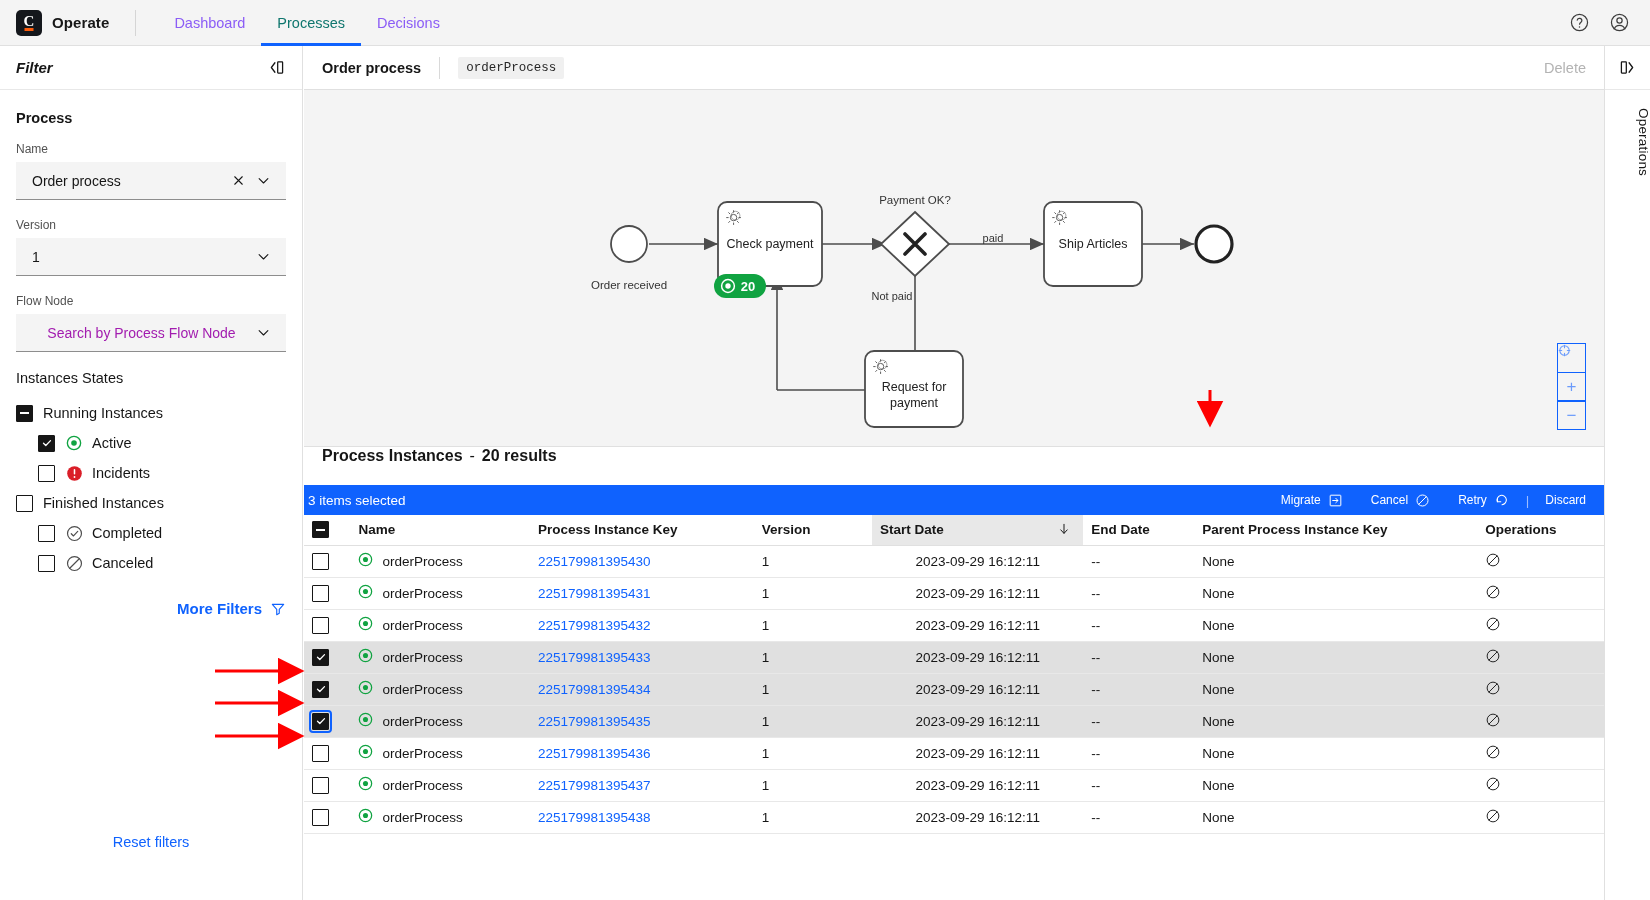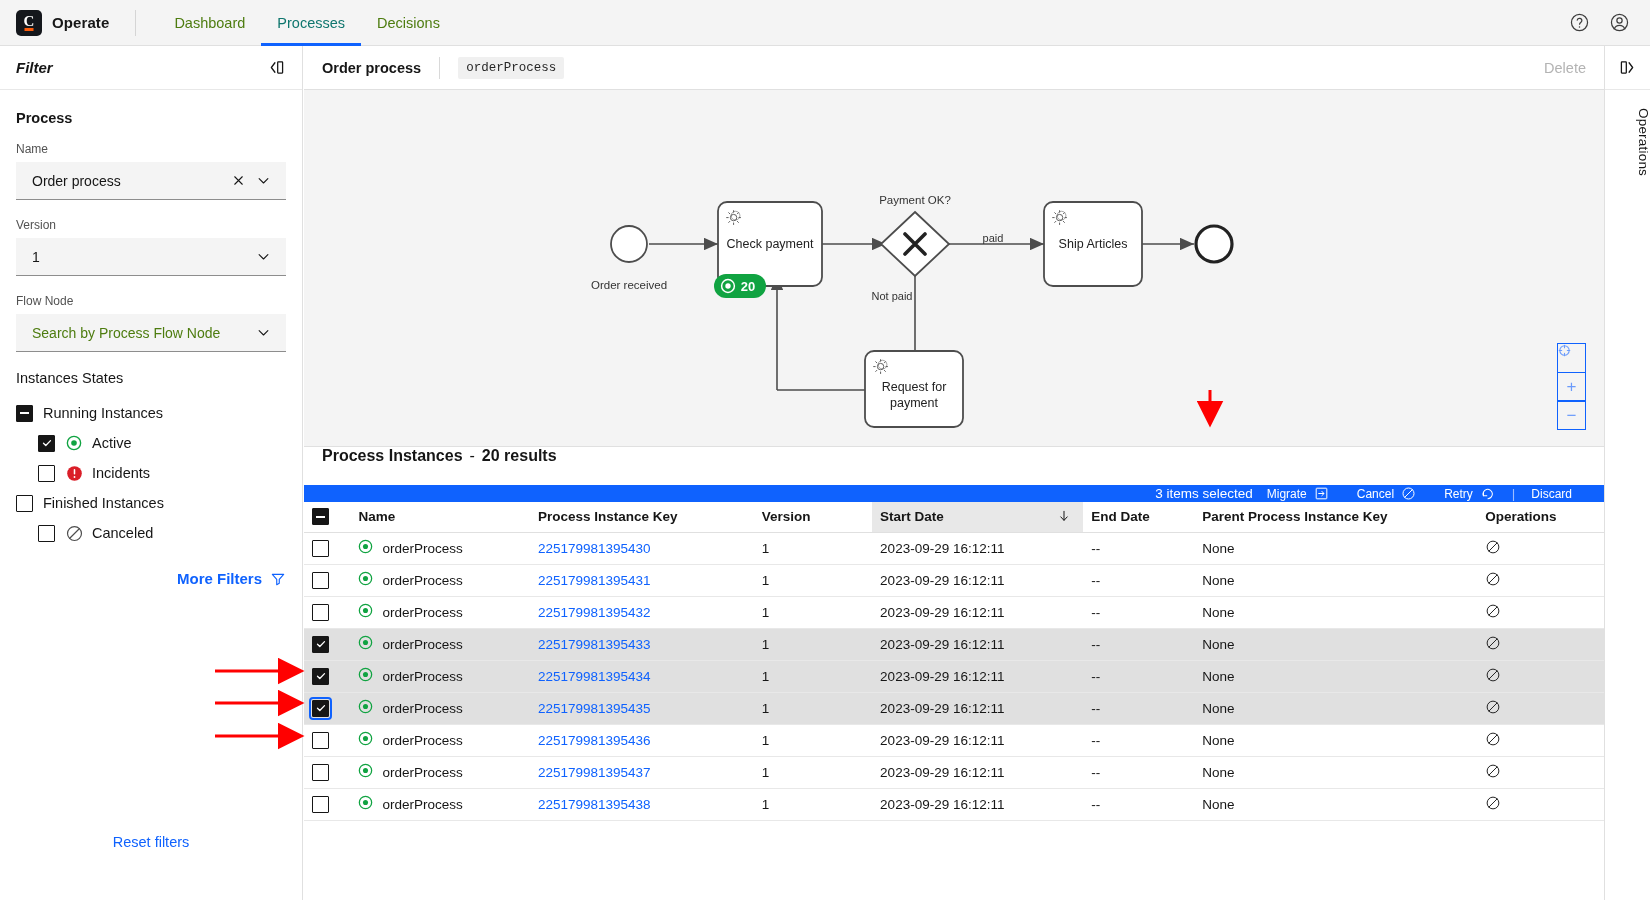--- a/index.html
+++ b/index.html
@@ -29,21 +29,21 @@
   }
   .logo .bar {
     position: absolute; bottom: 5px; left: 50%; transform: translateX(-50%);
     width: 9px; height: 3px; background: #fc5d0d;
   }
   .brand-name { font-size: 15px; font-weight: bold; letter-spacing: .1px; }
   .vdiv { width: 1px; height: 26px; background: #d5d5d5; margin: 0 22px 0 26px; }
   .nav { display: flex; align-items: center; height: 46px; }
   .nav-item {
     position: relative; height: 46px; display: flex; align-items: center;
-    padding: 0 16px; font-size: 14.5px; color: #4d7c0f; cursor: pointer;
+    padding: 0 16px; font-size: 14.5px; color: #8b5cf6; cursor: pointer;
   }
   .nav-item.active { color: #0f766e; }
   .nav-item.active::after {
     content: ""; position: absolute; left: 0; right: 0; bottom: 0;
     height: 3px; background: #0f62fe;
   }
   .topbar-right {
     margin-left: auto; display: flex; align-items: center; gap: 6px; padding-right: 14px;
   }
   .icon-btn {
@@ -64,21 +64,21 @@
   .collapse-btn { cursor: pointer; display: flex; align-items: center; color: #161616; }
   .filter-body { padding: 16px 16px 0 16px; }
   .sec-title { font-size: 14.5px; font-weight: bold; margin-top: 4px; margin-bottom: 16px; }
   .fld-label { font-size: 12px; color: #525252; margin-bottom: 6px; }
   .fld {
     height: 38px; background: #f4f4f4; border-bottom: 1px solid #8d8d8d;
     display: flex; align-items: center; padding: 0 10px 0 16px;
     font-size: 14px; margin-bottom: 18px; cursor: pointer;
   }
   .fld .val { flex: 1; }
-  .fld .val.ph { color: #4d7c0f; }
+  .fld .val.ph { color: #a21caf; text-align: center; }
   .fld .act { color: #161616; padding: 0 5px; display: flex; align-items: center; cursor: pointer; }
 
   .states-title { font-size: 14.5px; font-weight: normal; margin: 8px 0 12px 0; }
   .cbrow { display: flex; align-items: center; height: 30px; font-size: 14.5px; }
   .cbrow.indent { padding-left: 22px; }
   .cb {
     width: 17px; height: 17px; border: 1px solid #161616; background: #fff;
     flex: 0 0 auto; margin-right: 10px; border-radius: 1px; cursor: pointer;
     display: flex; align-items: center; justify-content: center;
   }
@@ -130,22 +130,22 @@
   .zbtn.grp2 { margin-bottom: 0; }
 
   
   .inst-head {
     height: 38px; display: flex; align-items: flex-start; padding: 0 18px; font-size: 16px;
   }
   .inst-head b { font-weight: bold; }
   .inst-head .dash { margin: 0 7px; color: #161616; }
 
   .selbar {
-    height: 17px; background: #0f62fe; color: #fff; display: flex; align-items: center;
-    padding: 0 18px; font-size: 13.5px; text-align: right;
+    height: 30px; background: #0f62fe; color: #fff; display: flex; align-items: center;
+    padding: 0 4px; font-size: 13.5px;
   }
   .selbar .count { flex: 1; }
   .selbar .acts { display: flex; align-items: center; }
   .selbar .act {
     display: flex; align-items: center; gap: 7px; padding: 0 14px; cursor: pointer; font-size: 12px;
   }
   .selbar .pipe { color: #9dbcff; padding: 0 2px; }
 
   table.grid { width: 100%; border-collapse: collapse; table-layout: fixed; }
   table.grid th {
@@ -157,21 +157,21 @@
     font-size: 13.5px; height: 32px; padding: 0 8px; border-bottom: 1px solid #e8e8e8;
     color: #161616; white-space: nowrap; overflow: hidden;
   }
   tr.selected td { background: #e0e0e0; }
   td.c-key a { color: #0f62fe; text-decoration: none; cursor: pointer; }
   .cell-flex { display: flex; align-items: center; gap: 9px; }
   th.c-cb, td.c-cb { width: 44px; padding-left: 18px; }
   th.c-name, td.c-name { width: 170px; }
   th.c-key, td.c-key { width: 212px; }
   th.c-ver, td.c-ver { width: 112px; }
-  th.c-start, td.c-start { width: 200px; }
+  th.c-start, td.c-start { width: 200px; text-align: center; }
   th.c-end, td.c-end { width: 105px; margin-left: 16px; }
   th.c-parent, td.c-parent { width: 268px; }
   th.c-ops, td.c-ops { width: 120px; }
   .sort-arrow { float: right; margin-right: 4px; }
   .op-icon { color: #262626; display: inline-flex; }
 
   
   .rail {
     position: absolute; right: 0; top: 46px; width: 46px; height: 854px;
     background: #fff; border-left: 1px solid #e0e0e0;
@@ -313,20 +313,32 @@
         <span>Incidents</span>
       </div>
 
       <div class="cbrow">
         <span class="cb">
           
         </span>
         <span>Finished Instances</span>
       </div>
 
+      <div class="cbrow indent">
+        <span class="cb">
+          
+        </span>
+        <span class="st-icon">
+          <svg width="17" height="17" viewBox="0 0 20 20" fill="none" stroke="#4d4d4d" stroke-width="1.4">
+              <circle cx="10" cy="10" r="8.2"></circle>
+              <path d="M6.2 10.3l2.6 2.6 5-5.4" stroke-linecap="round" stroke-linejoin="round"></path>
+            </svg>
+        </span>
+        <span>Completed</span>
+      </div>
 
       <div class="cbrow indent">
         <span class="cb">
           
         </span>
         <span class="st-icon">
           <svg width="17" height="17" viewBox="0 0 20 20" fill="none" stroke="#4d4d4d" stroke-width="1.4">
               <circle cx="10" cy="10" r="8.2"></circle>
               <path d="M4.4 15.6L15.6 4.4" stroke-linecap="round"></path>
             </svg>

